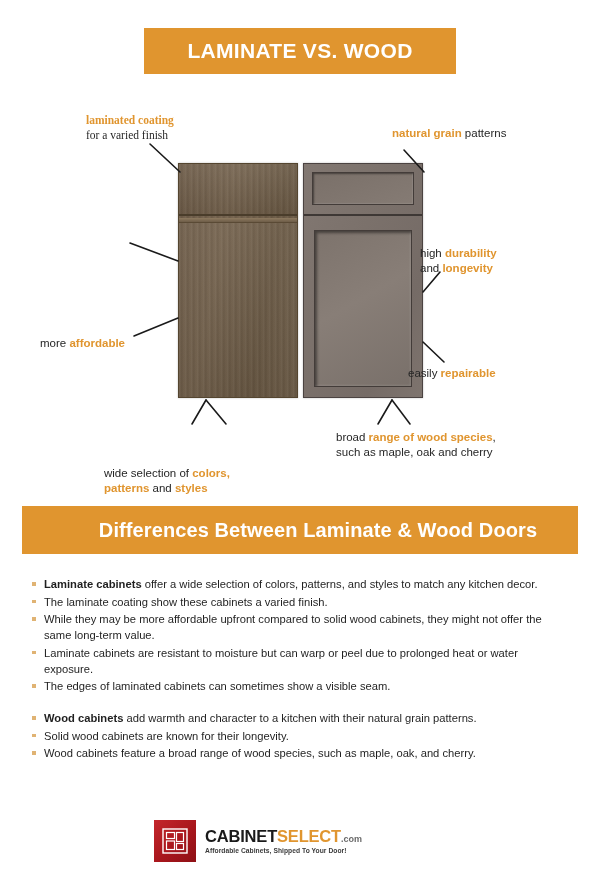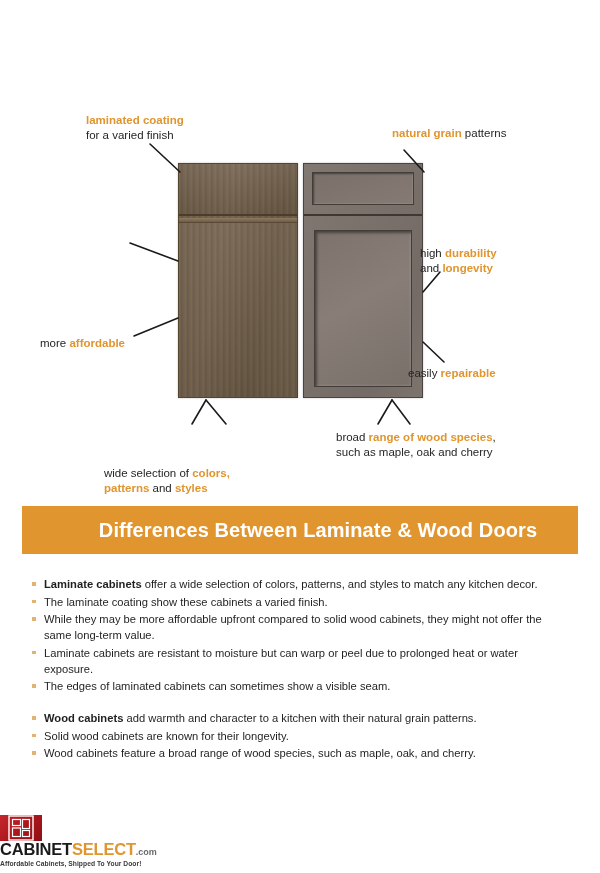--- a/index.html
+++ b/index.html
@@ -108,21 +108,21 @@
 
   
   .callout {
     position: absolute;
     font-size: 11.5px;
     color: #262626;
     line-height: 1.28;
   }
   .callout .hl { color: #e0952f; font-weight: bold; }
 
-  #c-laminated-coating { left: 86px; top: 113px; width: 180px; }
+  #c-laminated-coating { left: 86px; top: 113px; width: 180px; font-family: Liberation Serif, serif; }
   #c-moisture          { left: 40px; top: 224px; width: 120px; }
   #c-affordable        { left: 40px; top: 336px; width: 130px; }
   #c-natural-grain     { left: 392px; top: 126px; width: 170px; }
   #c-durability        { left: 420px; top: 246px; width: 150px; }
   #c-repairable        { left: 408px; top: 366px; width: 160px; }
   #c-selection         { left: 104px; top: 430px; width: 175px; margin-top: 36px; }
   #c-species           { left: 336px; top: 430px; width: 200px; }
 
   
   #bullets {
@@ -145,21 +145,21 @@
     left: 0; top: 6px;
     width: 3.5px; height: 3.5px;
     background: #e0b373;
   }
   .bullet-item b { font-weight: bold; }
 
   
   #footer-logo {
     position: absolute;
     left: 0; top: 818px; width: 516px; height: 46px;
-    display: flex; justify-content: center; flex-direction: column;
+    display: flex; align-items: center; justify-content: center;
   }
   #logo-mark {
     width: 42px; height: 42px;
     background: linear-gradient(135deg, #c4272c 0%, #a8161c 55%, #8e1016 100%);
     display: flex; align-items: center; justify-content: center;
     margin-right: 9px;
   }
   #logo-text { display: flex; flex-direction: column; justify-content: center; }
   #logo-wordmark { font-size: 16.5px; font-weight: bold; letter-spacing: -0.2px; line-height: 1; }
   #logo-word-cabinet { color: #1a1a1a; }
@@ -168,20 +168,23 @@
   #logo-tagline {
     font-size: 6.7px; font-weight: bold; color: #3a3a3a;
     margin-top: 3px; letter-spacing: 0.05px;
   }
 </style>
 </head>
 <body>
 
 <div id="page">
 
+  <div id="title-banner" class="banner">
+    <span class="banner-text">LAMINATE VS. WOOD</span>
+  </div>
 
   <div id="doors-area">
 
     <div id="laminate-door" class="door">
       <div id="laminate-drawer"></div>
       <div id="laminate-drawer-gap"></div>
       <div id="laminate-panel"></div>
     </div>
 
     <div id="wood-door" class="door">

